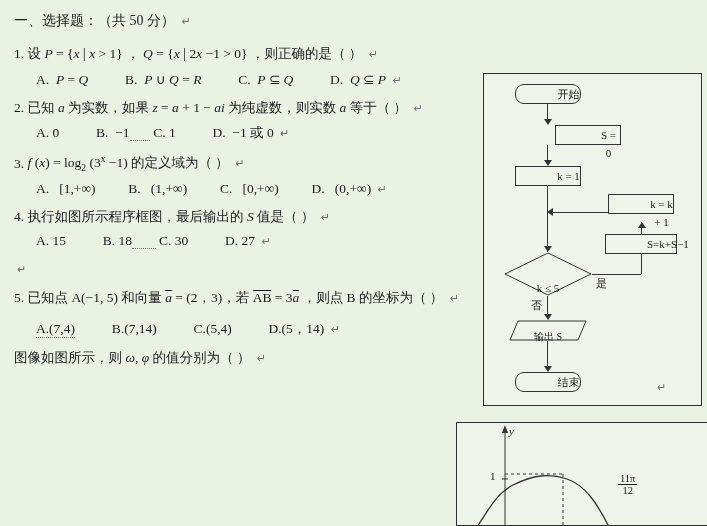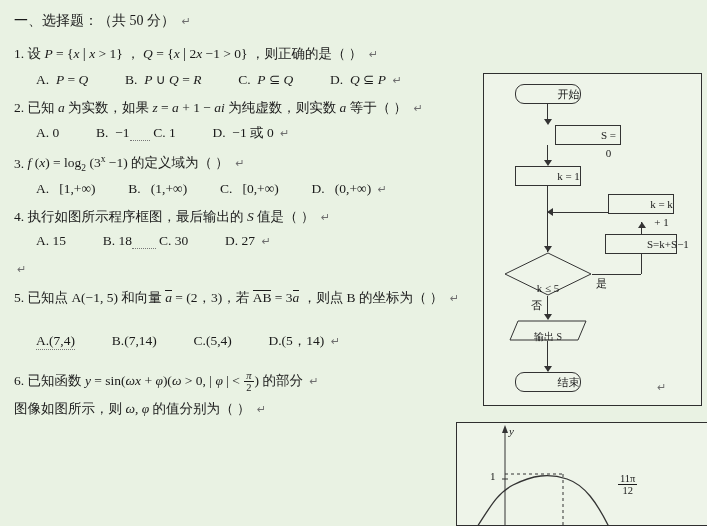--- a/index.html
+++ b/index.html
@@ -273,39 +273,31 @@
       <span class="pilcrow">↵</span>
     </div>
 
     <div class="line" style="margin-top:8px;">
       <span>5.</span>
       <span>
         已知点 A(−1, 5) 和向量 <span class="vecbar"><span class="mi">a</span></span> = (2，3)，若 <span class="vecbar">AB</span> = 3<span class="vecbar"><span class="mi">a</span></span> ，则点 B 的坐标为（    ）
       </span>
       <span class="pilcrow">↵</span>
     </div>
-    <div class="opts" style="margin-top:24px;">
+    <div class="opts" style="margin-top:12px;">
       <span class="opt underdot">A.(7,4)</span>
       <span class="gap-b"></span>
       <span class="opt">B.(7,14)</span>
       <span class="gap-b"></span>
       <span class="opt">C.(5,4)</span>
       <span class="gap-b"></span>
       <span class="opt">D.(5，14)</span>
       <span class="pilcrow">↵</span>
     </div>
 
-    <div class="line" style="margin-top:20px;">
-      <span>6.</span>
-      <span>
-        已知函数 <span class="mi">y</span> = sin(<span class="mi">ωx</span> + <span class="mi">φ</span>)(<span class="mi">ω</span> &gt; 0, | <span class="mi">φ</span> | &lt;
-        <span class="frac"><span class="num"><span class="mi">π</span></span><span class="den">2</span></span>) 的部分
-      </span>
-      <span class="pilcrow">↵</span>
-    </div>
     <div class="line">
       <span>图像如图所示，则 <span class="mi">ω</span>, <span class="mi">φ</span> 的值分别为（      ）</span>
       <span class="pilcrow">↵</span>
     </div>
   </div>
 
   <div class="flow-panel">
 
     <div class="fnode rnode" style="left:31px; top:10px; width:66px; height:20px;">
       <span>开始</span>

